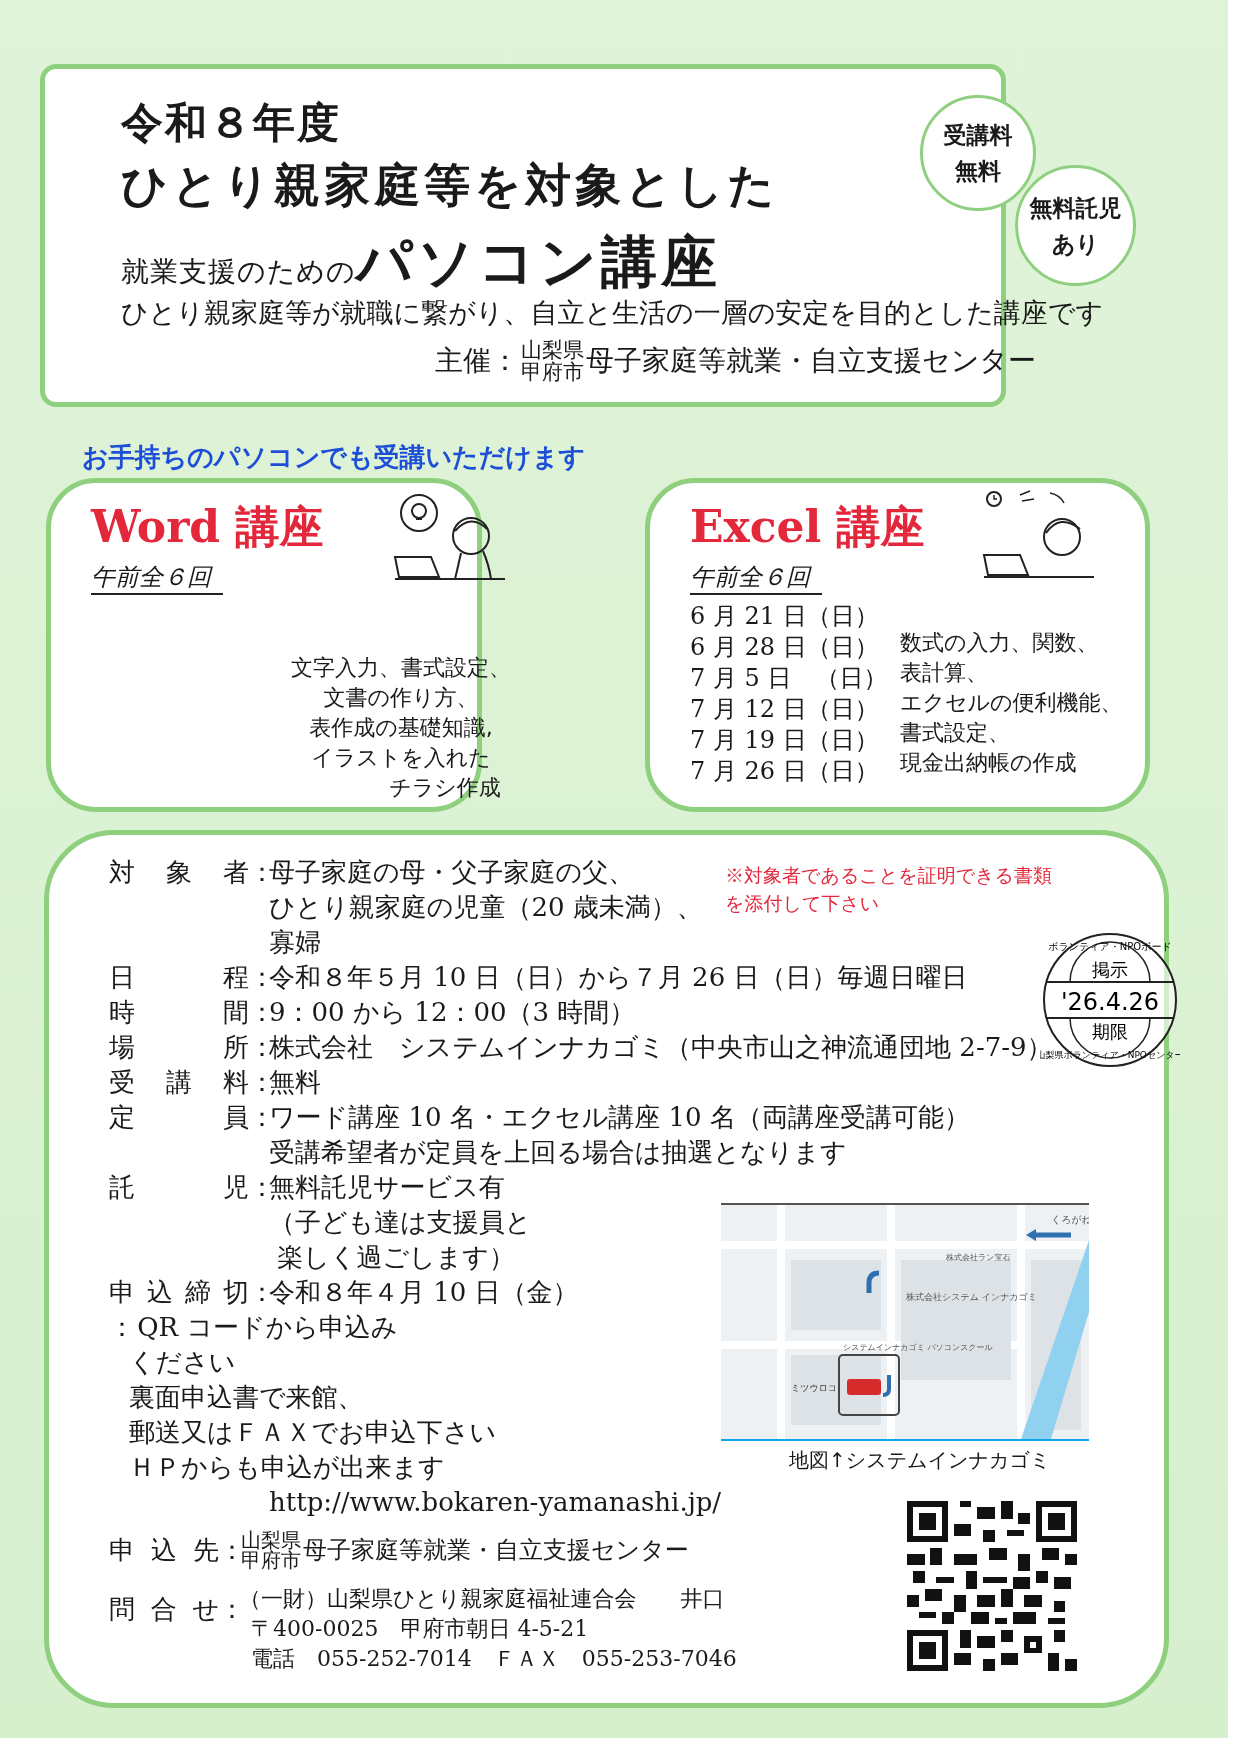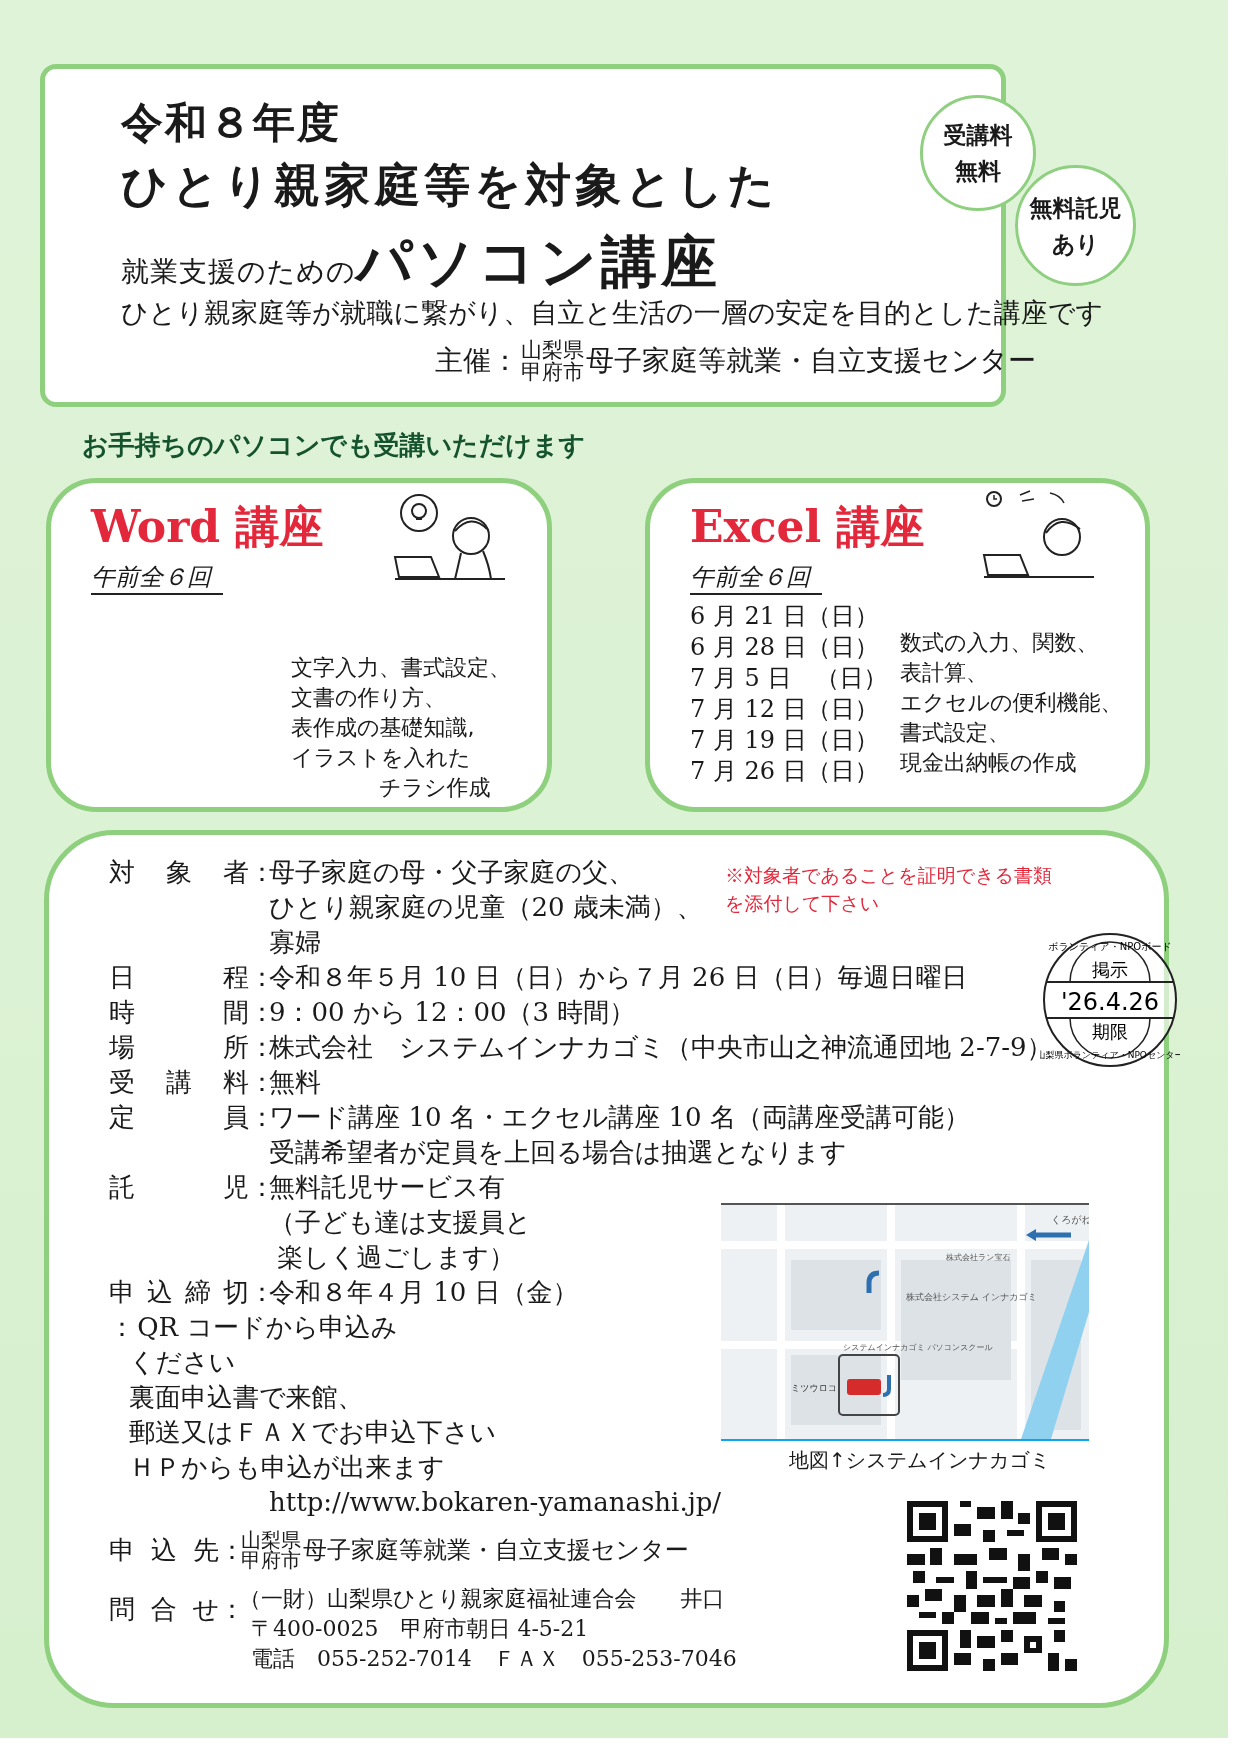--- a/index.html
+++ b/index.html
@@ -32,25 +32,25 @@
   .h-org .name { font-size:28px; }
 
   .badge {
     position:absolute; border:3px solid #8fcf80; border-radius:50%; background:#fff;
     display:flex; flex-direction:column; align-items:center; justify-content:center;
     font-size:23px; font-weight:bold; line-height:36px;
   }
   #badge-fee { left:920px; top:95px; width:110px; height:110px; }
   #badge-childcare { left:1015px; top:165px; width:115px; height:115px; }
 
-  .own-pc { position:absolute; left:82px; top:428px; font-size:26px; font-weight:bold; color:#14532d; }
+  .own-pc { position:absolute; left:82px; top:440px; font-size:26px; font-weight:bold; color:#1d4ed8; }
 
   
   .course-box { top:478px; height:334px; border-radius:50px; }
-  #word-box { left:46px; width:506px; }
+  #word-box { left:46px; width:436px;text-align:center; }
   #excel-box { left:645px; width:505px; }
   .course-title { position:absolute; left:40px; top:15px; font-size:44px; color:#e3283b; font-weight:bold; white-space:nowrap; }
   .course-sub { position:absolute; left:40px; top:78px; font-size:24px; font-style:italic; border-bottom:2px solid #222; padding-right:12px; }
   .dates { position:absolute; left:40px; top:128px; font-size:24px; line-height:31px; }
   .dates div { white-space:pre; }
   .topics { position:absolute; font-size:22px; line-height:30px; white-space:pre; }
   #word-topics { left:240px; top:170px; }
   #excel-topics { left:250px; top:145px; }
   .illus { position:absolute; }
 

